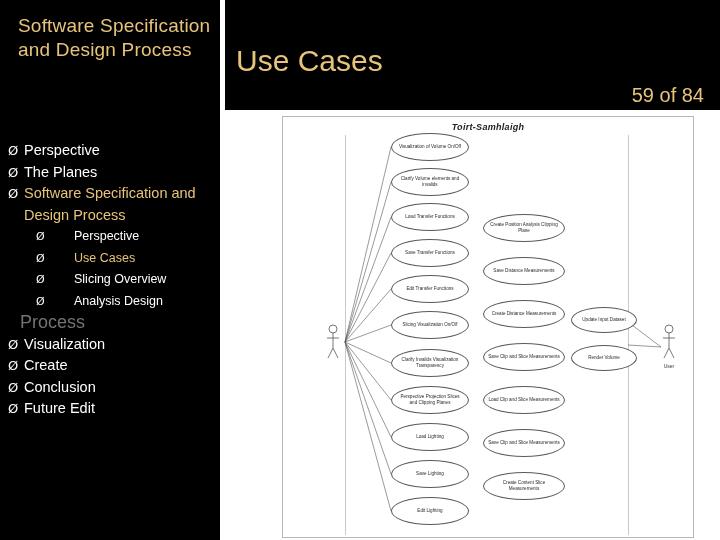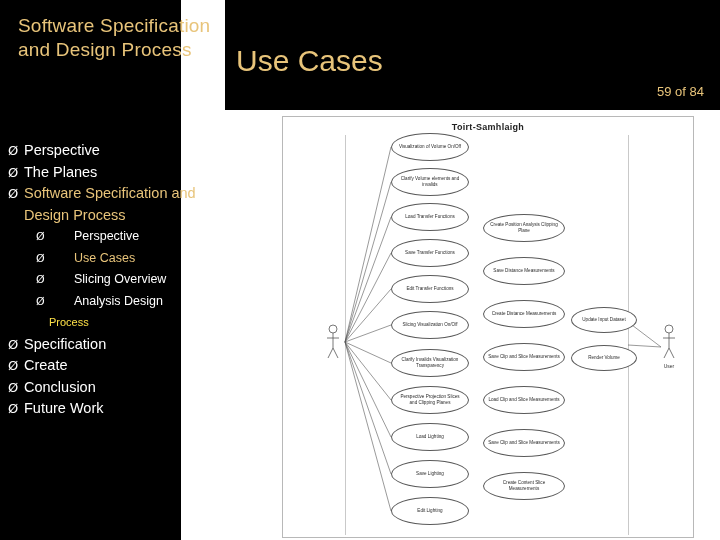--- a/index.html
+++ b/index.html
@@ -13,21 +13,21 @@
     font-family: "Liberation Sans", sans-serif;
     overflow: hidden;
     position: relative;
   }
 
   
   #left-panel {
     position: absolute;
     left: 0;
     top: 0;
-    width: 181px;
+    width: 220px;
     height: 540px;
     background: #000000;
   }
   #slide-title {
     position: absolute;
     left: 18px;
     top: 14px;
     width: 198px;
     color: #e8c47a;
     font-size: 19px;
@@ -72,24 +72,24 @@
   .lvl2 .bullet {
     position: absolute;
     left: 36px;
     top: 0px;
     font-family: "DejaVu Sans", sans-serif;
     font-size: 11px;
     color: #ffffff;
   }
   .lvl2.highlight .txt { color: #e8c47a; }
   .lvl2-cont {
-    padding-left: 49px;
-    font-size: 11px;
+    padding-left: 20px;
+    font-size: 18px;
     line-height: 21.5px;
-    color: #fde047;
+    color: #737373;
   }
 
   
   #header-band {
     position: absolute;
     left: 225px;
     top: 0;
     width: 495px;
     height: 110px;
     background: #000000;
@@ -100,21 +100,21 @@
     top: 44px;
     color: #e8c47a;
     font-size: 30px;
     line-height: 34px;
   }
   #slide-counter {
     position: absolute;
     right: 16px;
     top: 84px;
     color: #e8c47a;
-    font-size: 13px;
+    font-size: 20px;
   }
   #header-rule {
     position: absolute;
     left: 225px;
     top: 110px;
     width: 495px;
     height: 3px;
     background: #ffffff;
   }
 
@@ -140,20 +140,21 @@
   #diagram-title {
     position: absolute;
     left: 0;
     top: 5px;
     width: 410px;
     text-align: center;
     font-size: 9px;
     font-weight: bold;
     color: #222222;
     letter-spacing: 0.3px;
+    font-style: italic;
   }
   .sys-line {
     position: absolute;
     top: 18px;
     width: 1px;
     height: 400px;
     background: #c9c9c9;
   }
   #sys-line-left  { left: 62px; }
   #sys-line-right { left: 345px; }
@@ -232,36 +233,36 @@
       <span class="bullet">Ø</span>
       <span class="txt">Analysis Design</span>
     </div>
 
     <div class="lvl2-cont">
       <span class="txt">Process</span>
     </div>
 
     <div class="lvl1">
       <span class="bullet">Ø</span>
-      <span class="txt">Specification</span>
+      <span class="txt">Visualization</span>
     </div>
 
     <div class="lvl1">
       <span class="bullet">Ø</span>
       <span class="txt">Create</span>
     </div>
 
     <div class="lvl1">
       <span class="bullet">Ø</span>
       <span class="txt">Conclusion</span>
     </div>
 
     <div class="lvl1">
       <span class="bullet">Ø</span>
-      <span class="txt">Future Work</span>
+      <span class="txt">Future Edit</span>
     </div>
 
   </div>
 </div>
 
 <div id="header-band"></div>
 <div id="header-title">Use Cases</div>
 <div id="slide-counter">59 of 84</div>
 <div id="header-rule"></div>
 

